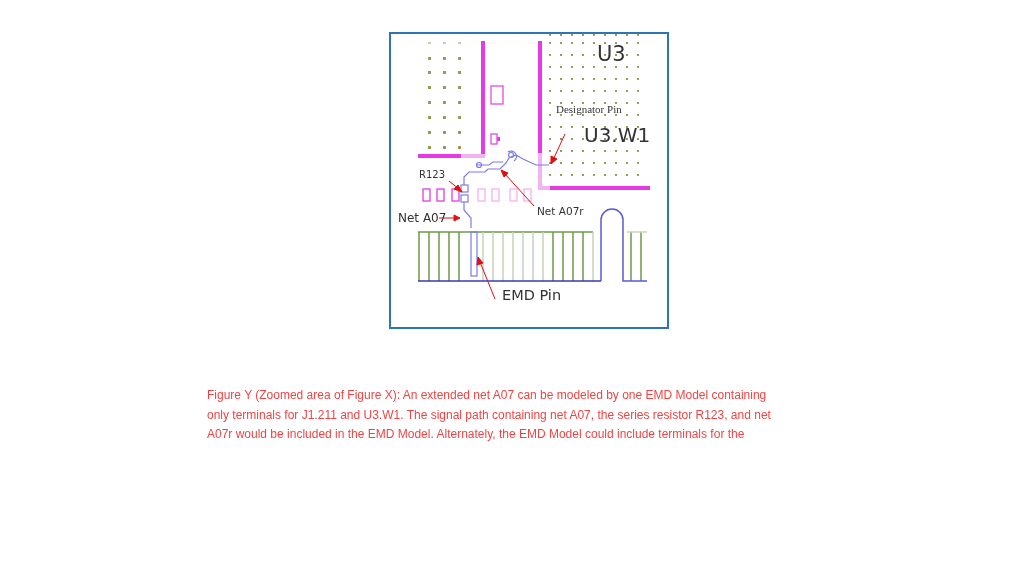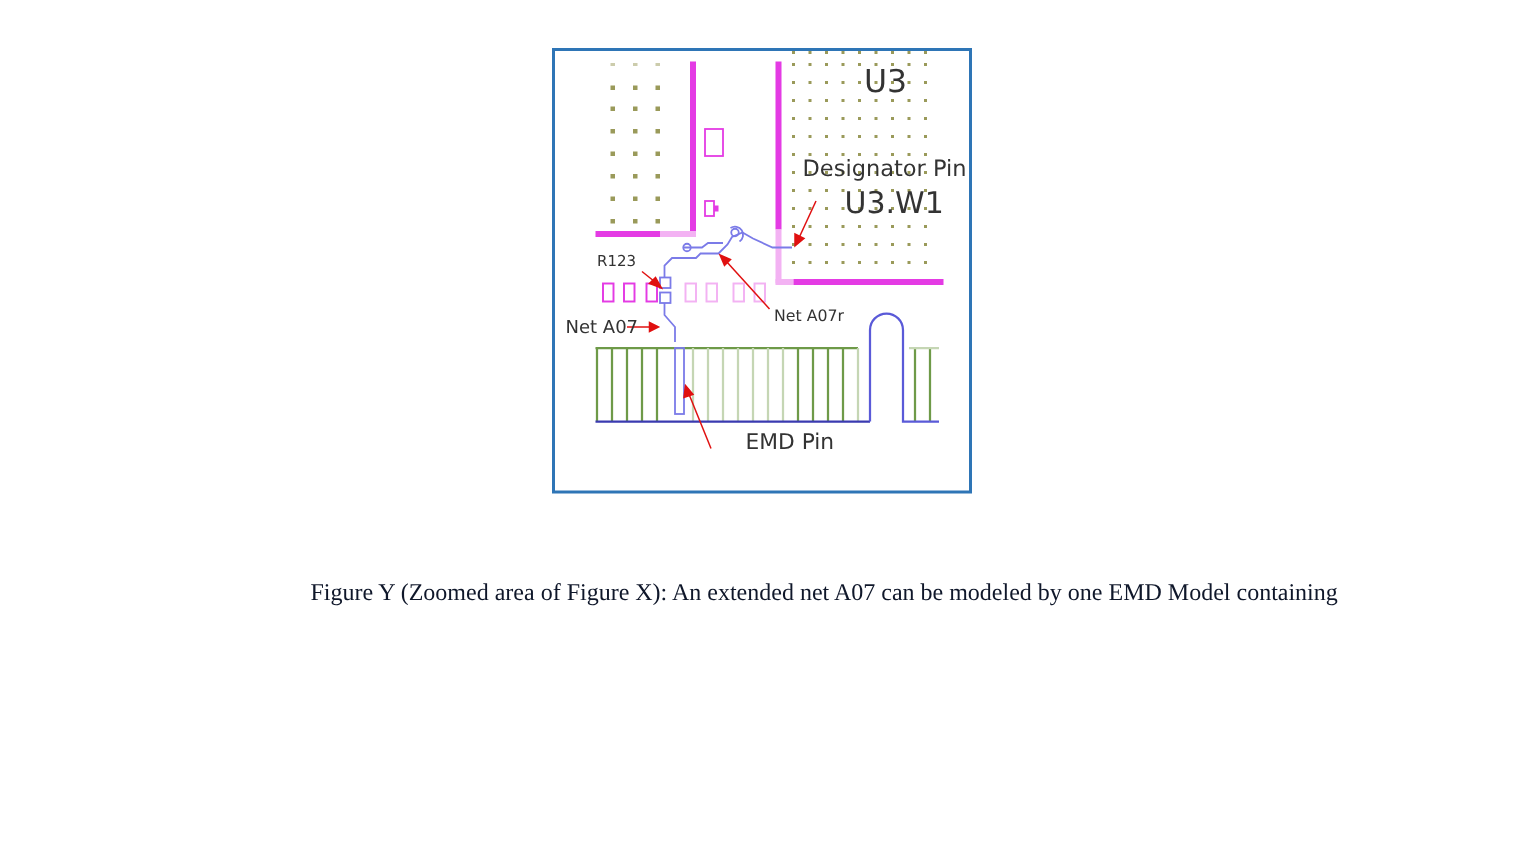--- a/index.html
+++ b/index.html
@@ -1,25 +1,25 @@
 <!DOCTYPE html>
 <html><head>
   <meta charset="utf-8">
   <style>
     html, body { margin: 0; padding: 0; background: #ffffff; }
     body { width: 1024px; height: 576px; position: relative; overflow: hidden; font-family: "DejaVu Sans", sans-serif; }
     .figure-frame {
-      position: absolute; left: 368px; top: 32px; width: 280px; height: 297px;
+      position: absolute; left: 389px; top: 32px; width: 280px; height: 297px;
       border: 2px solid #2e75b6; box-sizing: border-box; background: #ffffff; overflow: hidden;
     }
     .figure-frame svg { position: absolute; left: 0; top: 0; }
     .lbl { position: absolute; color: #333333; white-space: nowrap; font-family: "DejaVu Sans", sans-serif; }
     .caption {
       position: absolute; left: 207px; top: 386px; width: 720px;
-      font-family: Liberation Serif, serif; font-size: 16px; line-height: 19.5px; color: #0f172a;
+      font-family: Liberation Sans, sans-serif; font-size: 12px; line-height: 19.5px; color: #ef4444;
     }
     .caption span { display: block; white-space: nowrap; }
   </style>
 </head>
 <body>
 
 <div class="figure-frame">
   <svg width="280" height="297" viewBox="0 0 280 297">
 
     <g fill="#9a9a5a">
@@ -138,24 +138,26 @@
       <line x1="48" y1="184" x2="64" y2="184"></line>
         <polygon points="69,184 63,181 63,187"></polygon>
       <line x1="143" y1="172" x2="114" y2="140"></line>
         <polygon points="110,136 117,139 113,143"></polygon>
       <line x1="104" y1="265" x2="89" y2="228"></line>
         <polygon points="87,223 92,229 86,231"></polygon>
     </g>
   </svg>
 
   <div class="lbl" style="left:206px;top:8px;font-size:21px;">U3</div>
-  <div class="lbl" style="left:165px;top:69px;font-size:15px;">Designator Pin</div>
+  <div class="lbl" style="left:165px;top:69px;font-size:11px;font-family:Liberation Serif, serif;">Designator Pin</div>
   <div class="lbl" style="left:193px;top:89px;font-size:20px;">U3.W1</div>
   <div class="lbl" style="left:28px;top:135px;font-size:10px;">R123</div>
   <div class="lbl" style="left:7px;top:177px;font-size:12px;">Net A07</div>
   <div class="lbl" style="left:146px;top:171px;font-size:10.5px;">Net A07r</div>
-  <div class="lbl" style="left:111px;top:253px;font-size:14.5px;margin-left:16px;">EMD Pin</div>
+  <div class="lbl" style="left:111px;top:253px;font-size:14.5px;">EMD Pin</div>
   <div class="lbl" style="left:120px;top:273px;font-size:14.5px;margin-top:40px;">J1.211</div>
 </div>
 
 <div class="caption">
   <span>Figure Y (Zoomed area of Figure X): An extended net A07 can be modeled by one EMD Model containing</span>
+  <span>only terminals for J1.211 and U3.W1.  The signal path containing net A07, the series resistor R123, and net</span>
+  <span>A07r would be included in the EMD Model.  Alternately, the EMD Model could include terminals for the</span>
 </div>
 
 </body></html>

